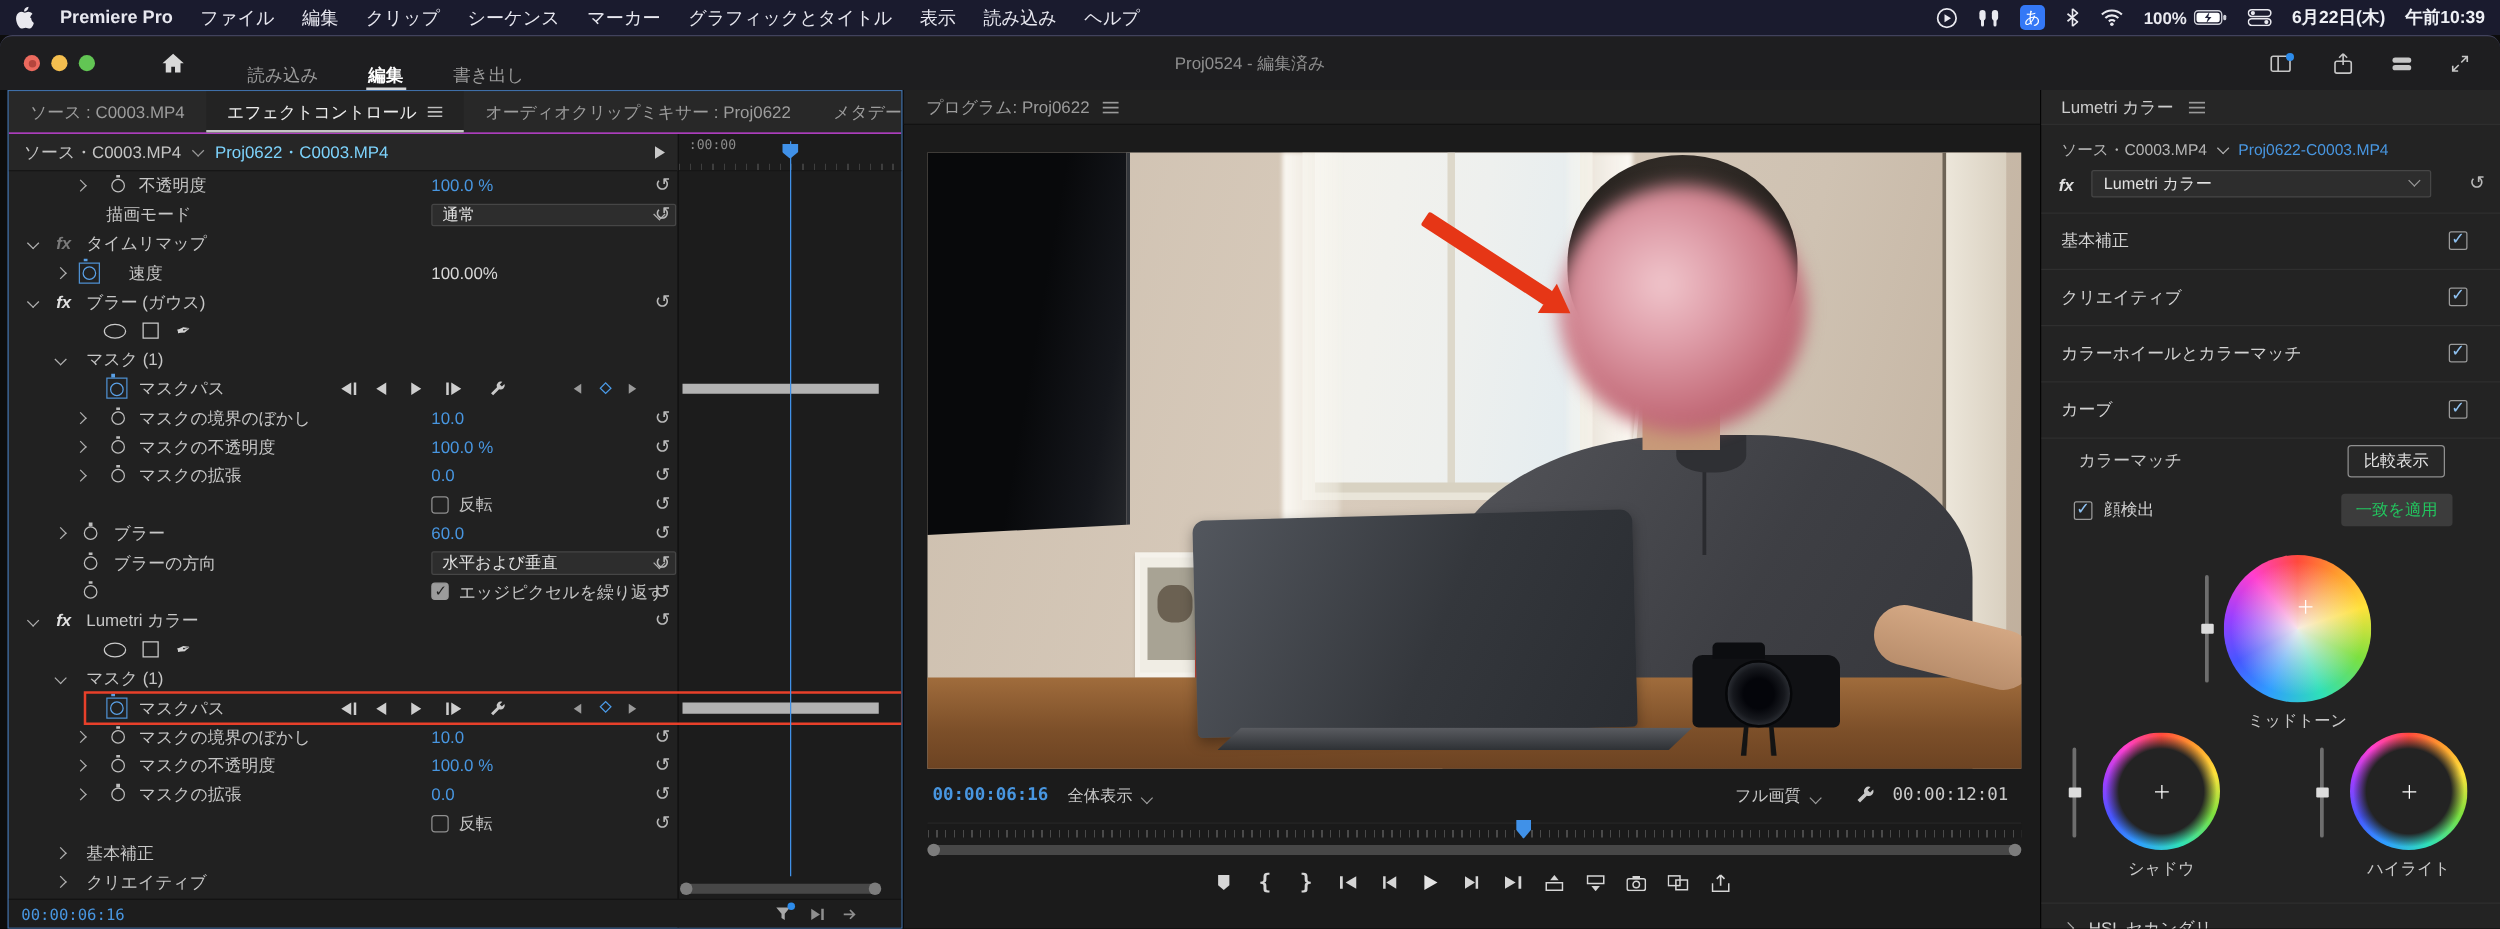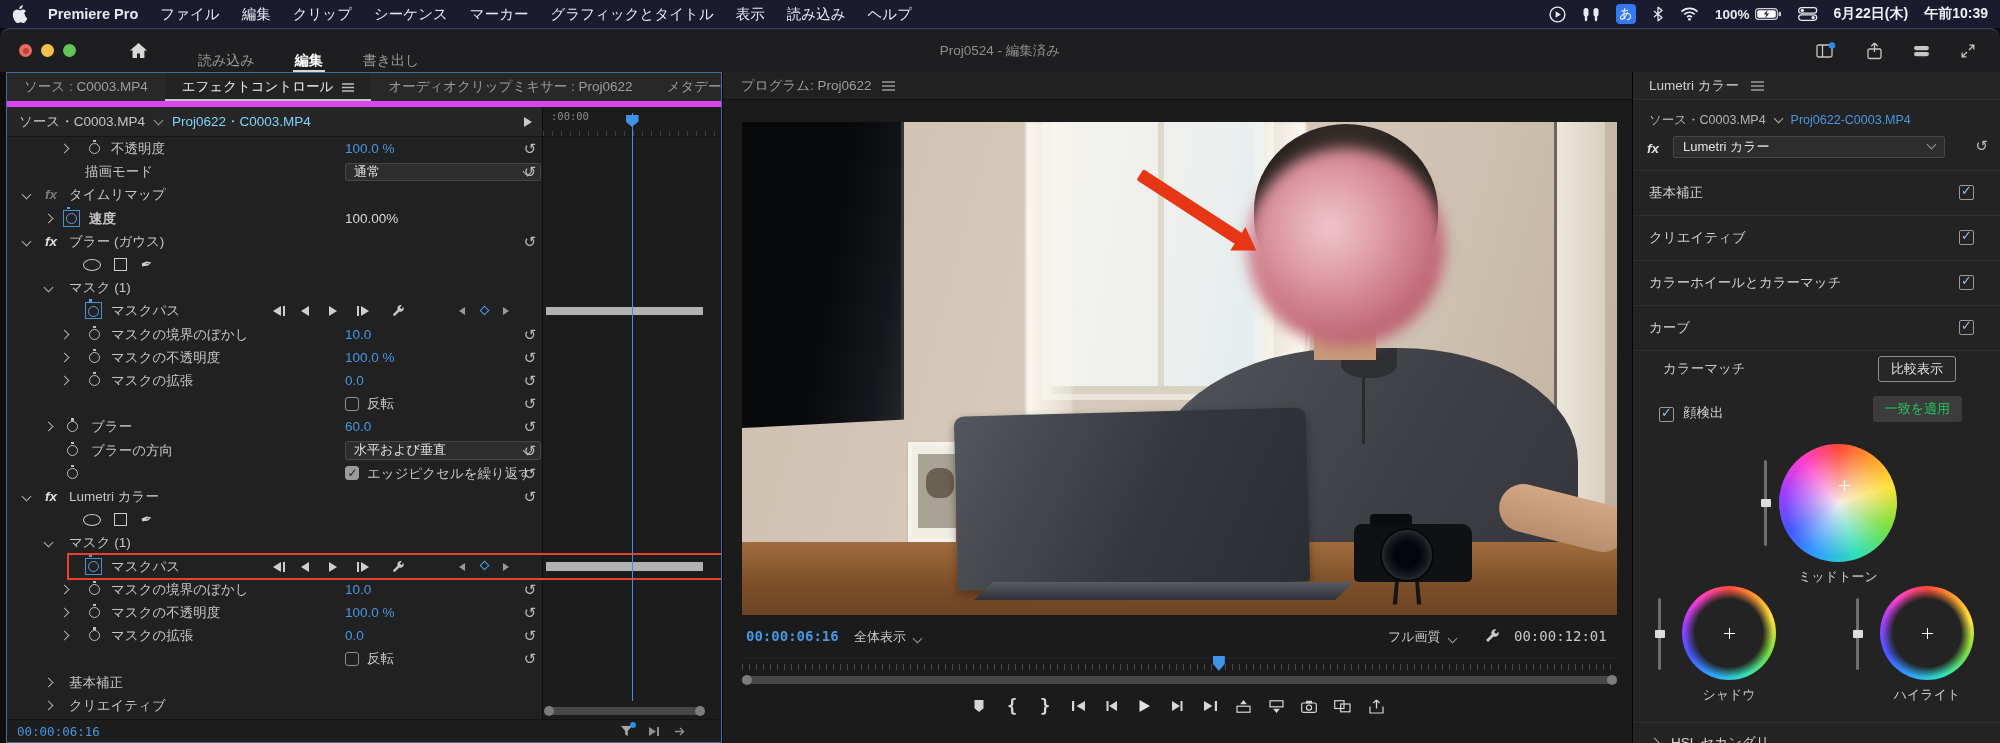--- a/index.html
+++ b/index.html
@@ -26,21 +26,21 @@
 #tb-tabs{display:flex;gap:36px;margin-left:48px;font-size:14px;height:100%;align-items:flex-end}
 .ttab{color:#9b9b9b;display:flex;align-items:center;padding:0 2px;border-bottom:2px solid transparent}
 .ttab.on{color:#fff;font-weight:bold;border-bottom:2px solid #d7d7d7}
 .tb-title{position:absolute;left:0;right:0;text-align:center;color:#8f8f8f;font-size:13.5px;pointer-events:none}
 .tb-right{position:absolute;right:24px;display:flex;gap:30px;align-items:center}
 
 #left{position:absolute;top:72px;left:6px;width:716px;height:671px;background:#212121;border:1px solid #3f6fa8;overflow:hidden;z-index:10}
 #prog{position:absolute;top:72px;left:722px;width:910px;height:671px;background:#1b1b1b;border-left:1px solid #050505;z-index:5}
 #right{position:absolute;top:72px;left:1632px;width:368px;height:671px;background:#232323;border-left:1px solid #050505;overflow:hidden;z-index:5}
 
-.ltabs{position:absolute;top:0;left:0;right:0;height:34px;background:#282828;display:flex;align-items:stretch;border-bottom:6px solid #d946ef;z-index:9}
+.ltabs{position:absolute;top:0;left:0;right:0;height:34px;background:#282828;display:flex;align-items:stretch;border-bottom:1px solid #d946ef;z-index:9}
 .ltab{display:flex;align-items:center;gap:9px;padding:0 17px;font-size:13.5px;color:#9d9d9d;white-space:nowrap}
 .ltab.on{color:#ececec;background:#232323;box-shadow:inset 0 -2px 0 #c4c4c4}
 
 .clip-head{position:absolute;top:34px;left:0;width:535px;height:30px;background:#262626;border-bottom:1px solid #161616;display:flex;align-items:center;padding-left:12px;font-size:13.5px;z-index:4}
 .ch-src{color:#c4c4c4;margin-right:10px}
 .ch-clip{color:#7dd3fc;margin-left:10px}
 .ch-cv{width:7px;height:7px;border-right:1.5px solid #9a9a9a;border-bottom:1.5px solid #9a9a9a;transform:rotate(45deg);margin-top:-3px}
 .ch-play{margin-left:auto;margin-right:10px;width:0;height:0;border-top:5px solid transparent;border-bottom:5px solid transparent;border-left:8px solid #c9c9c9}
 .tl-col{position:absolute;top:34px;bottom:0;left:535px;width:181px;background:#1c1c1c;border-left:1px solid #0f0f0f;z-index:1}
 .ruler{position:absolute;top:34px;left:536px;width:180px;height:30px;border-bottom:1px solid #161616;background:repeating-linear-gradient(90deg,#3e3e3e 0 1px,transparent 1px 9px) left bottom/100% 5px no-repeat;color:#8b8b8b;font-size:10.5px;padding:3px 0 0 8px;z-index:2;font-family:"DejaVu Sans Mono",monospace}
@@ -152,21 +152,21 @@
 .r-fx .fxg{position:absolute;left:0;top:1px}
 .r-dd{position:absolute;left:26px;top:0;width:272px;height:22px;background:#2d2d2d;border:1px solid #464646;border-radius:2px;line-height:20px;padding-left:9px;font-size:13px;color:#e2e2e2}
 .r-dd .ch-cv{position:absolute;right:9px;top:7px}
 .r-rst{position:absolute;right:4px;top:1px;color:#b9b9b9;font-size:15px}
 #r-sections{position:absolute;top:98px;left:0;right:0;border-top:1px solid #2f2f2f}
 .r-sec{position:relative;height:45px;border-bottom:1px solid #2f2f2f;display:flex;align-items:center;padding-left:16px;color:#d2d2d2;font-size:13.5px}
 .r-cb{position:absolute;right:26px;top:14px;width:15px;height:15px;border:1.5px solid #9a9a9a;border-radius:2px}
 .r-cb.on::after{content:"✓";position:absolute;top:-3px;left:1px;font-size:13px;color:#8fc2f2;font-weight:bold}
 .r-cm{position:absolute;top:280px;left:30px;right:0;height:34px;display:flex;align-items:center;color:#c9c9c9;font-size:13.5px}
 .r-cmp{position:absolute;right:44px;border:1px solid #8f8f8f;border-radius:3px;padding:3px 12px;color:#e4e4e4;font-size:13px;background:#272727}
-.r-face{position:absolute;top:322px;left:26px;right:0;height:28px;display:flex;align-items:flex-end;gap:9px;color:#d2d2d2;font-size:13.5px}
+.r-face{position:absolute;top:322px;left:26px;right:0;height:28px;display:flex;align-items:center;gap:9px;color:#d2d2d2;font-size:13.5px}
 .r-cb.inline{position:relative;right:auto;top:auto;flex:none}
 .r-apply{position:absolute;right:38px;background:#3c3c3c;border-radius:3px;padding:4px 12px;color:#22c55e;font-size:13px}
 .wheelzone{position:absolute;top:352px;left:0;right:0;height:300px}
 .wheelzone>div{position:absolute}
 .wheel{border-radius:50%}
 .w-mid{left:146px;top:20px;width:118px;height:118px;background:radial-gradient(circle at 50% 50%,rgba(247,238,238,.95) 0%,rgba(247,238,238,.45) 32%,rgba(247,238,238,0) 64%),conic-gradient(from 0deg,#ff4a3d,#ff9a2e 35deg,#ffe23b 72deg,#7ce03f 115deg,#2fe0b8 160deg,#2f9dff 205deg,#4656ff 242deg,#9a3fff 280deg,#ff3fd0 320deg,#ff4a3d 360deg)}
 .w-sm{width:94px;height:94px;background:radial-gradient(circle,#232323 0 51%,rgba(35,35,35,0) 67%),conic-gradient(from 0deg,#ff4a3d,#ff9a2e 35deg,#ffe23b 72deg,#7ce03f 115deg,#2fe0b8 160deg,#2f9dff 205deg,#4656ff 242deg,#9a3fff 280deg,#ff3fd0 320deg,#ff4a3d 360deg)}
 .w-sh{left:49px;top:162px}
 .w-hl{left:247px;top:162px}
 .plus{width:11px;height:11px}
@@ -344,21 +344,21 @@
         <div class="prow" style="top: 46.4px;">
           <div class="cv d" style="left: 16px;"></div>
           <div class="fxg dim" style="left: 38px;">fx</div>
           <div class="plabel" style="left: 62px;">タイムリマップ</div>
         </div>
         <div class="prow" style="top: 69.6px;">
           <div class="cv r" style="left: 38px;"></div>
           <div class="swbox" style="left: 56px;">
             <div class="sw"></div>
           </div>
-          <div class="plabel" style="left: 82px; font-weight: bold;">速度</div>
+          <div class="plabel" style="left: 96px;">速度</div>
           <div class="pval w" style="left: 338px;">100.00%</div>
         </div>
         <div class="prow" style="top: 92.8px;">
           <div class="cv d" style="left: 16px;"></div>
           <div class="fxg" style="left: 38px;">fx</div>
           <div class="plabel" style="left: 62px;">ブラー (ガウス)</div>
           <div class="rst">↺</div>
         </div>
         <div class="prow" style="top: 116px;">
           <div class="tool-o" style="left: 76px;"></div>

